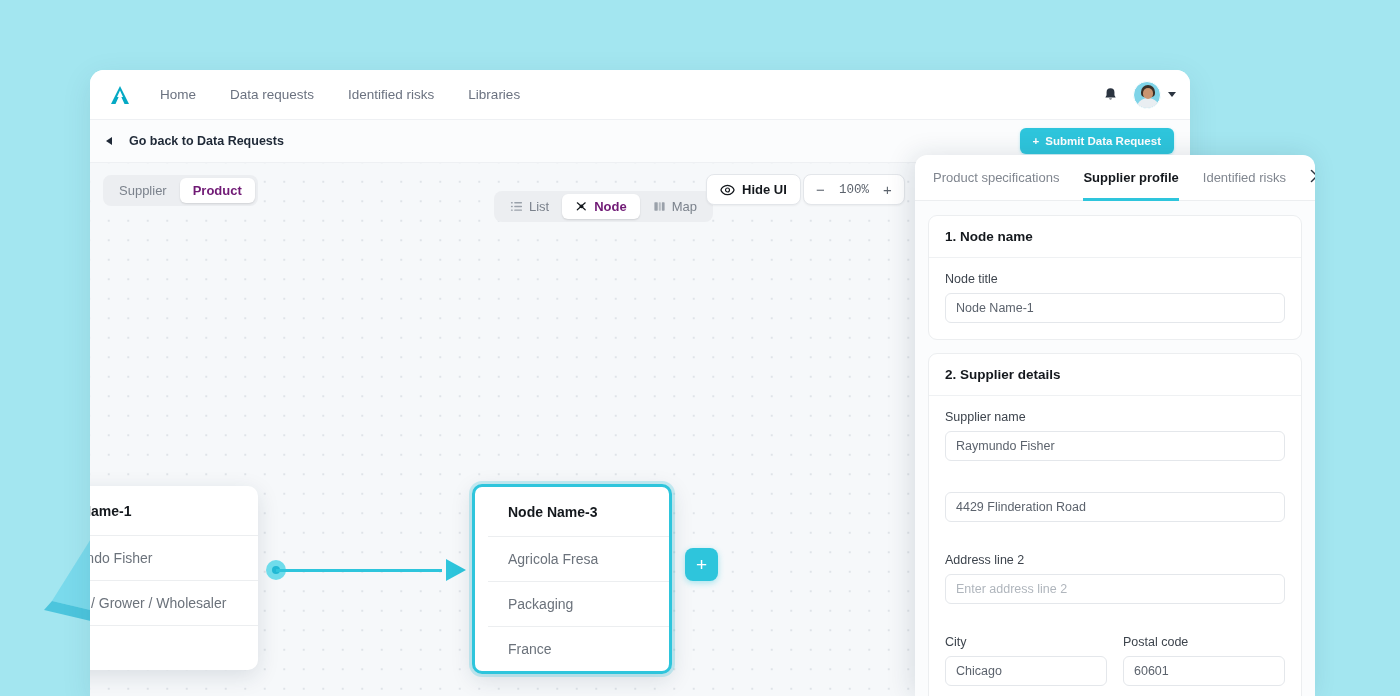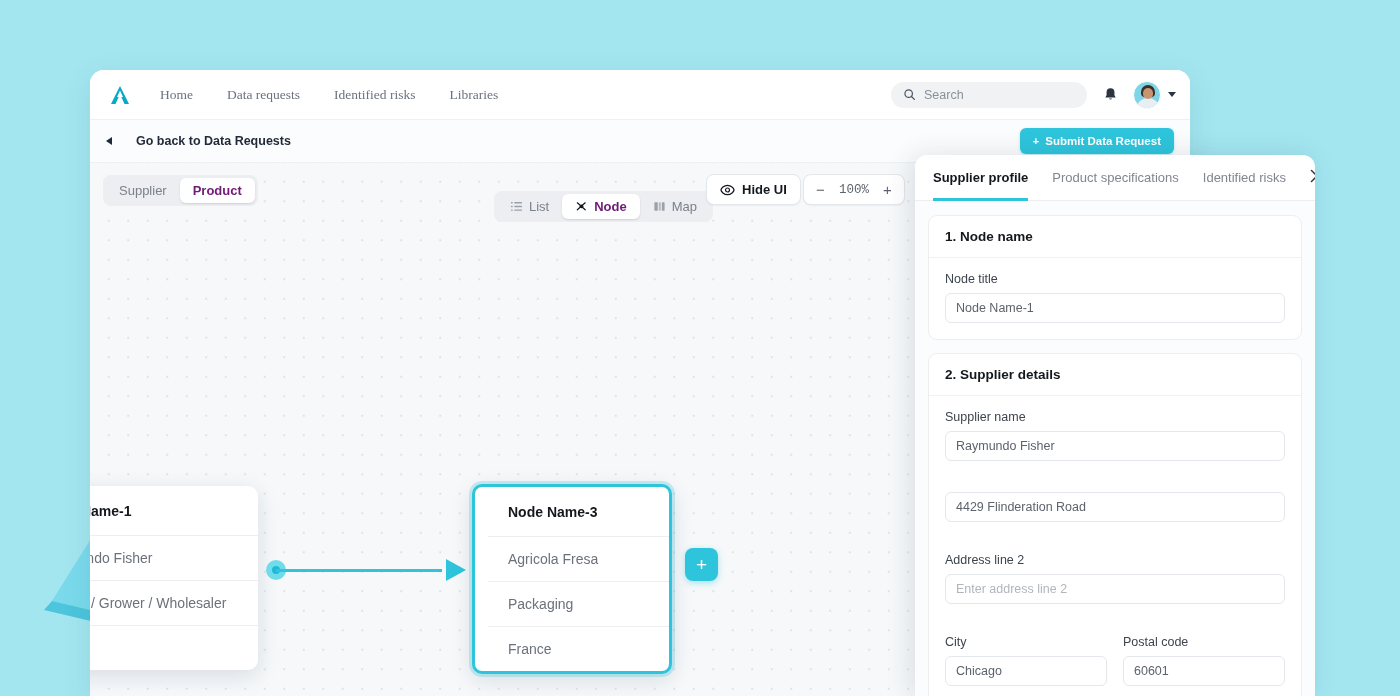--- a/index.html
+++ b/index.html
@@ -23,21 +23,21 @@
 
   
   .topbar {
     height: 50px; background: #fff;
     display: flex; align-items: center;
     padding: 0 14px 0 14px;
     border-bottom: 1px solid #eef0f3;
     position: relative;
   }
   .logo { width: 32px; height: 32px; display: flex; align-items: center; justify-content: center; margin-right: 24px; }
-  .nav { display: flex; align-items: center; gap: 34px; font-family: Liberation Serif, serif; }
+  .nav { display: flex; align-items: center; gap: 34px; }
   .nav-item { font-size: 13.5px; color: #6b7280; white-space: nowrap; cursor: pointer; }
   .header-right { margin-left: auto; display: flex; align-items: center; gap: 14px; }
   .search-box {
     width: 196px; height: 26px; background: #f1f2f4; border-radius: 13px;
     display: flex; align-items: center; gap: 8px; padding: 0 12px;
   }
   .search-box .ph { font-size: 12.5px; color: #8a9099; }
   .bell { width: 18px; height: 18px; display:flex; align-items:center; justify-content:center; cursor: pointer; }
   .avatar-wrap { display: flex; align-items: center; gap: 7px; cursor: pointer; }
   .avatar {
@@ -50,21 +50,21 @@
   .avatar .body { position:absolute; left:2px; bottom:-2px; width:24px; height:12px; border-radius:12px 12px 0 0; background:#e9eef2; }
   .caret { width: 0; height: 0; border-left: 4.5px solid transparent; border-right: 4.5px solid transparent; border-top: 5.5px solid #2b3440; }
 
   
   .subbar {
     height: 43px; background: #fbfcfd;
     display: flex; align-items: center;
     padding: 0 16px; border-bottom: 1px solid #eef0f3;
     position: relative;
   }
-  .goback { display: flex; align-items: center; gap: 24px; cursor: pointer; }
+  .goback { display: flex; align-items: center; gap: 17px; cursor: pointer; }
   .goback .tri { width:0;height:0;border-top:4.5px solid transparent;border-bottom:4.5px solid transparent;border-right:6px solid #1f2937; }
   .goback .lbl { font-size: 12.5px; font-weight: 700; color: #1f2937; }
   .submit-btn {
     margin-left: auto;
     background: #2ec5dc; color: #fff;
     font-size: 11.5px; font-weight: 700;
     padding: 7px 13px; border-radius: 6px;
     display: flex; align-items: center; gap: 6px;
     cursor: pointer; border: none;
     box-shadow: 0 1px 3px rgba(46,197,220,.35);
@@ -197,27 +197,20 @@
           <path d="M12 7.5 L15 14 L9 14 Z" fill="#ffffff"></path>
         </svg>
       </div>
       <div class="nav">
         <div class="nav-item">Home</div>
         <div class="nav-item">Data requests</div>
         <div class="nav-item">Identified risks</div>
         <div class="nav-item">Libraries</div>
       </div>
       <div class="header-right">
-        <div class="search-box">
-          <svg width="13" height="13" viewBox="0 0 16 16">
-            <circle cx="7" cy="7" r="4.6" fill="none" stroke="#4b5563" stroke-width="1.5"></circle>
-            <line x1="10.4" y1="10.4" x2="14" y2="14" stroke="#4b5563" stroke-width="1.6" stroke-linecap="round"></line>
-          </svg>
-          <span class="ph">Search</span>
-        </div>
         <div class="bell">
           <svg width="15" height="16" viewBox="0 0 16 17">
             <path d="M8 1.4a4.2 4.2 0 0 0-4.2 4.2v3.1L2.5 11.1h11L12.2 8.7V5.6A4.2 4.2 0 0 0 8 1.4Z" fill="#2b3440"></path>
             <path d="M6.4 12.2a1.7 1.7 0 0 0 3.2 0Z" fill="#2b3440"></path>
           </svg>
         </div>
         <div class="avatar-wrap">
           <div class="avatar">
             <div class="body"></div>
             <div class="hair"></div>
@@ -319,22 +312,22 @@
         <div class="node-row">Packaging</div>
         <div class="node-row">France</div>
       </div>
 
       <div class="add-btn">+</div>
     </div>
   </div>
 
   <div class="side-panel">
     <div class="panel-tabs">
+      <div class="ptab">Product specifications</div>
       <div class="ptab active">Supplier profile</div>
-      <div class="ptab">Product specifications</div>
       <div class="ptab">Identified risks</div>
       <div class="panel-close">
         <svg width="14" height="14" viewBox="0 0 14 14">
           <line x1="1.5" y1="1.5" x2="12.5" y2="12.5" stroke="#2b3440" stroke-width="1.5" stroke-linecap="round"></line>
           <line x1="12.5" y1="1.5" x2="1.5" y2="12.5" stroke="#2b3440" stroke-width="1.5" stroke-linecap="round"></line>
         </svg>
       </div>
     </div>
 
     <div class="panel-body">

